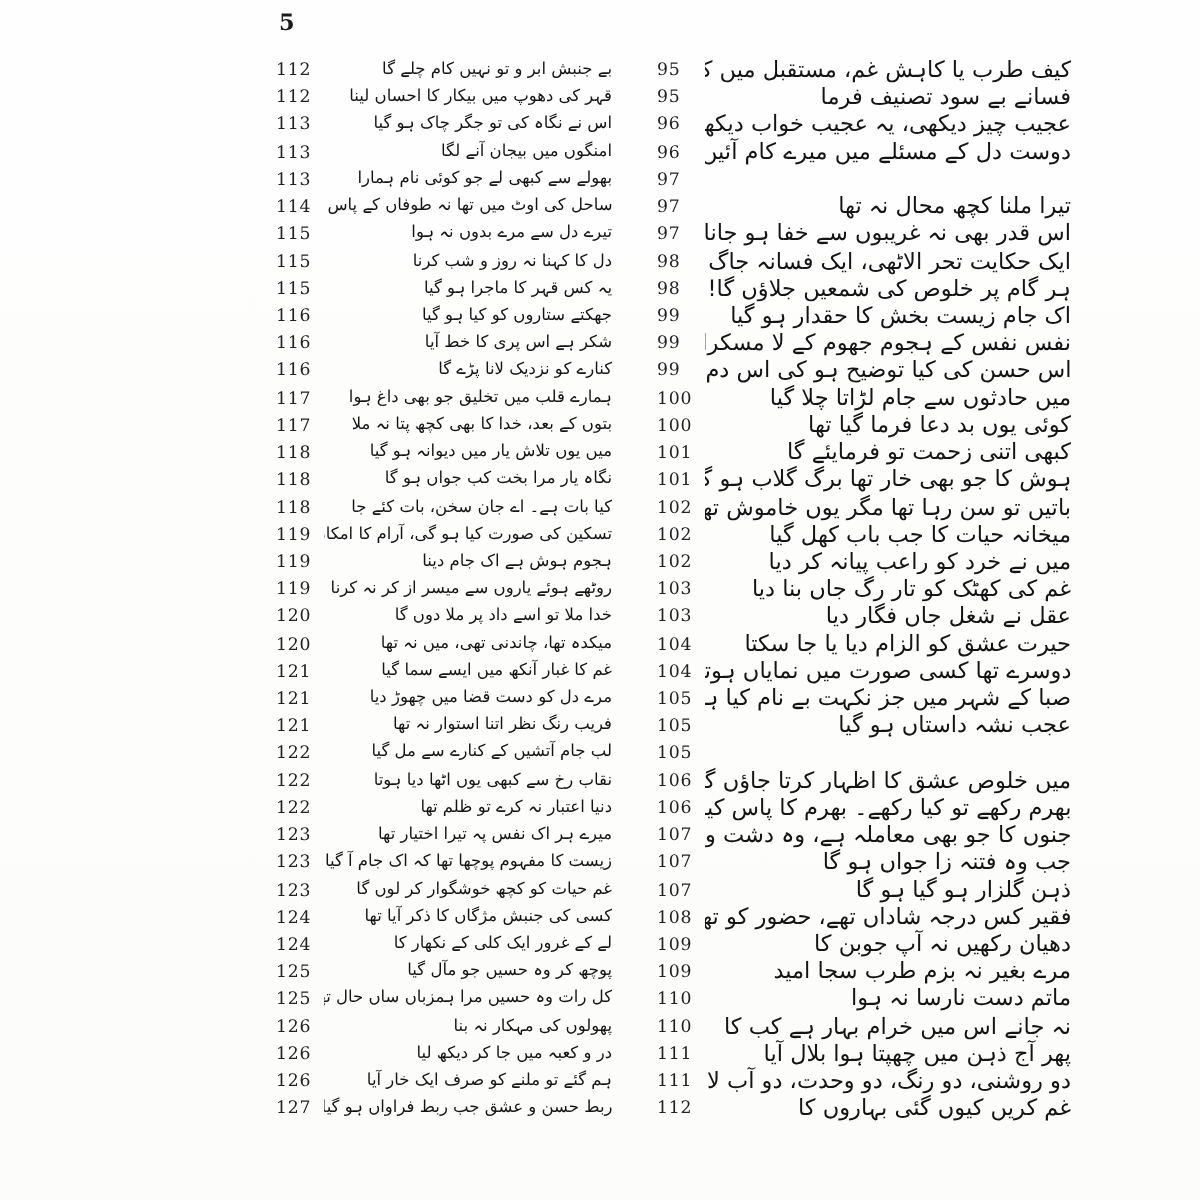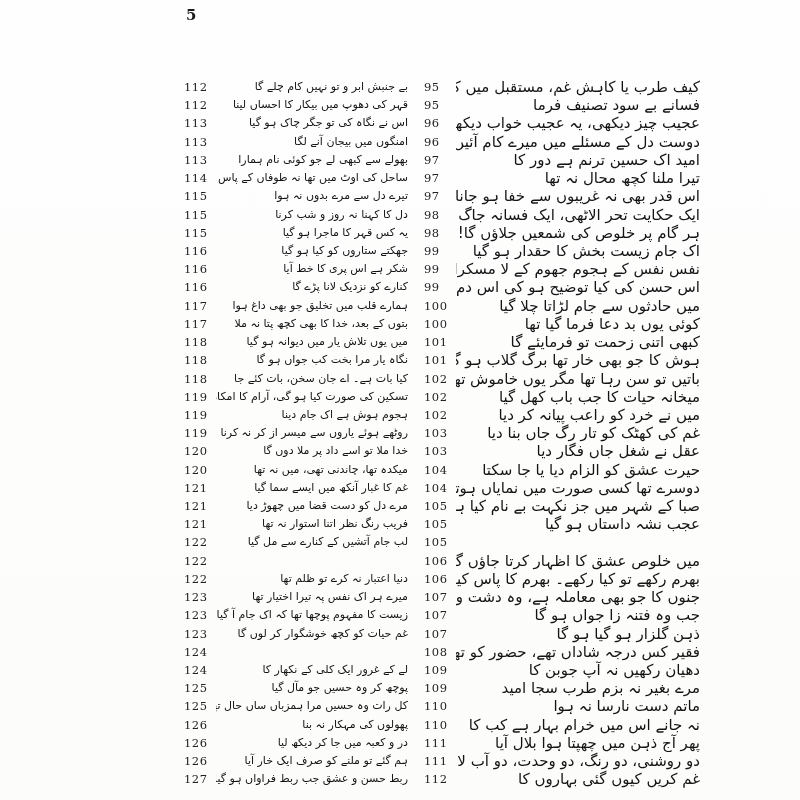--- a/index.html
+++ b/index.html
@@ -15,24 +15,24 @@
     background:linear-gradient(180deg,#fefefe 0%,#fdfdfc 60%,#fcfcfa 100%);
   }
   .folio{
     position:absolute;
     left:186px;top:6px;
     font-family:"DejaVu Serif","Liberation Serif",serif;
     font-weight:bold;
     font-size:15px;color:#1b1b1b;
   }
   .col{
-    position:absolute;top:37px;margin-top:41px;
+    position:absolute;top:37px;
   }
   .col-left{left:184px;width:224px;}
-  .col-right{left:424px;width:276px;}
+  .col-right{left:438px;width:276px;}
   .row{
     display:flex;
     align-items:center;
     height:18.23px;
     line-height:18.23px;
   }
   .num{
     flex:0 0 32px;
     font-family:"DejaVu Serif","Liberation Serif",serif;
     font-size:11.5px;
@@ -158,39 +158,41 @@
       <div class="row">
         <span class="num">121</span>
         <span class="title">فریب رنگ نظر اتنا استوار نہ تھا</span>
       </div>
       <div class="row">
         <span class="num">122</span>
         <span class="title">لب جام آتشیں کے کنارے سے مل گیا</span>
       </div>
       <div class="row">
         <span class="num">122</span>
+        <span class="title">نقاب رخ سے کبھی یوں اٹھا دیا ہوتا</span>
       </div>
       <div class="row">
         <span class="num">122</span>
         <span class="title">دنیا اعتبار نہ کرے تو ظلم تھا</span>
       </div>
       <div class="row">
         <span class="num">123</span>
         <span class="title">میرے ہر اک نفس پہ تیرا اختیار تھا</span>
       </div>
       <div class="row">
         <span class="num">123</span>
         <span class="title">زیست کا مفہوم پوچھا تھا کہ اک جام آ گیا</span>
       </div>
       <div class="row">
         <span class="num">123</span>
         <span class="title">غم حیات کو کچھ خوشگوار کر لوں گا</span>
       </div>
       <div class="row">
         <span class="num">124</span>
+        <span class="title">کسی کی جنبش مژگاں کا ذکر آیا تھا</span>
       </div>
       <div class="row">
         <span class="num">124</span>
         <span class="title">لے کے غرور ایک کلی کے نکھار کا</span>
       </div>
       <div class="row">
         <span class="num">125</span>
         <span class="title">پوچھ کر وہ حسیں جو مآل گیا</span>
       </div>
       <div class="row">
@@ -227,21 +229,20 @@
       <div class="row">
         <span class="num">96</span>
         <span class="title">عجیب چیز دیکھی، یہ عجیب خواب دیکھا</span>
       </div>
       <div class="row">
         <span class="num">96</span>
         <span class="title">دوست دل کے مسئلے میں میرے کام آئیں گے کیا</span>
       </div>
       <div class="row">
         <span class="num">97</span>
-        <span class="title">امید اک حسین ترنم ہے دور کا</span>
       </div>
       <div class="row">
         <span class="num">97</span>
         <span class="title">تیرا ملنا کچھ محال نہ تھا</span>
       </div>
       <div class="row">
         <span class="num">97</span>
         <span class="title">اس قدر بھی نہ غریبوں سے خفا ہو جانا</span>
       </div>
       <div class="row">

